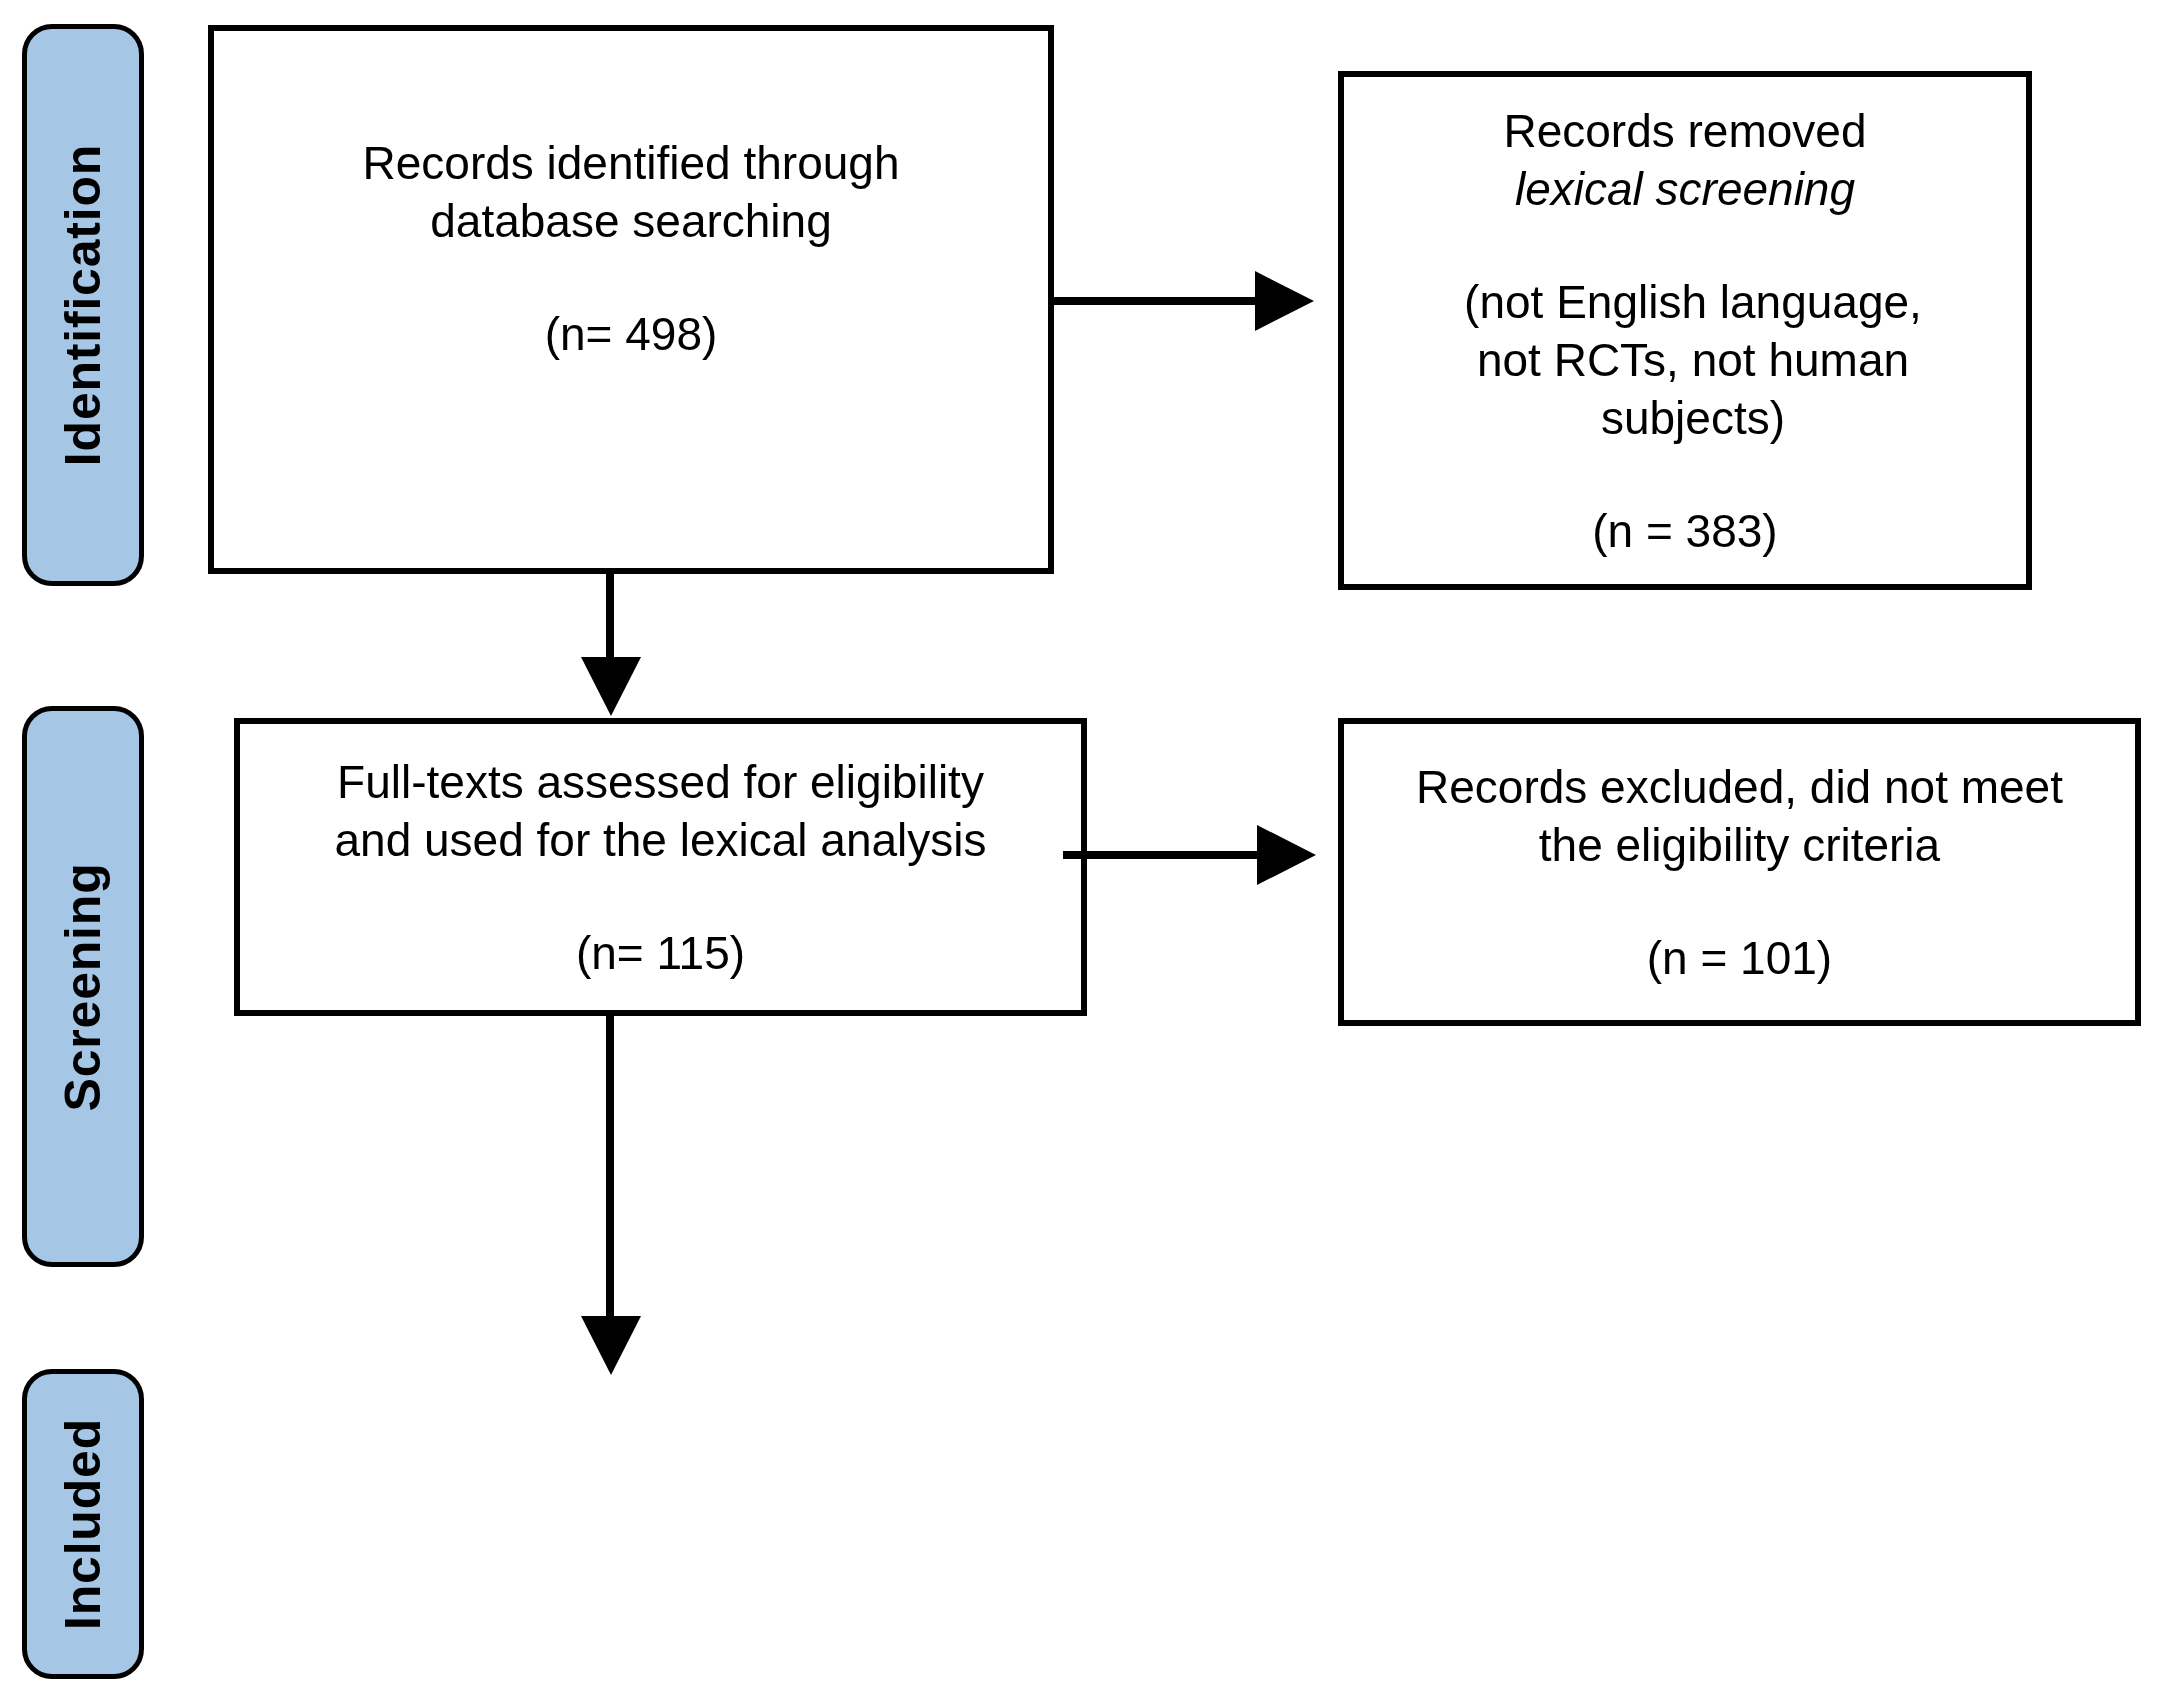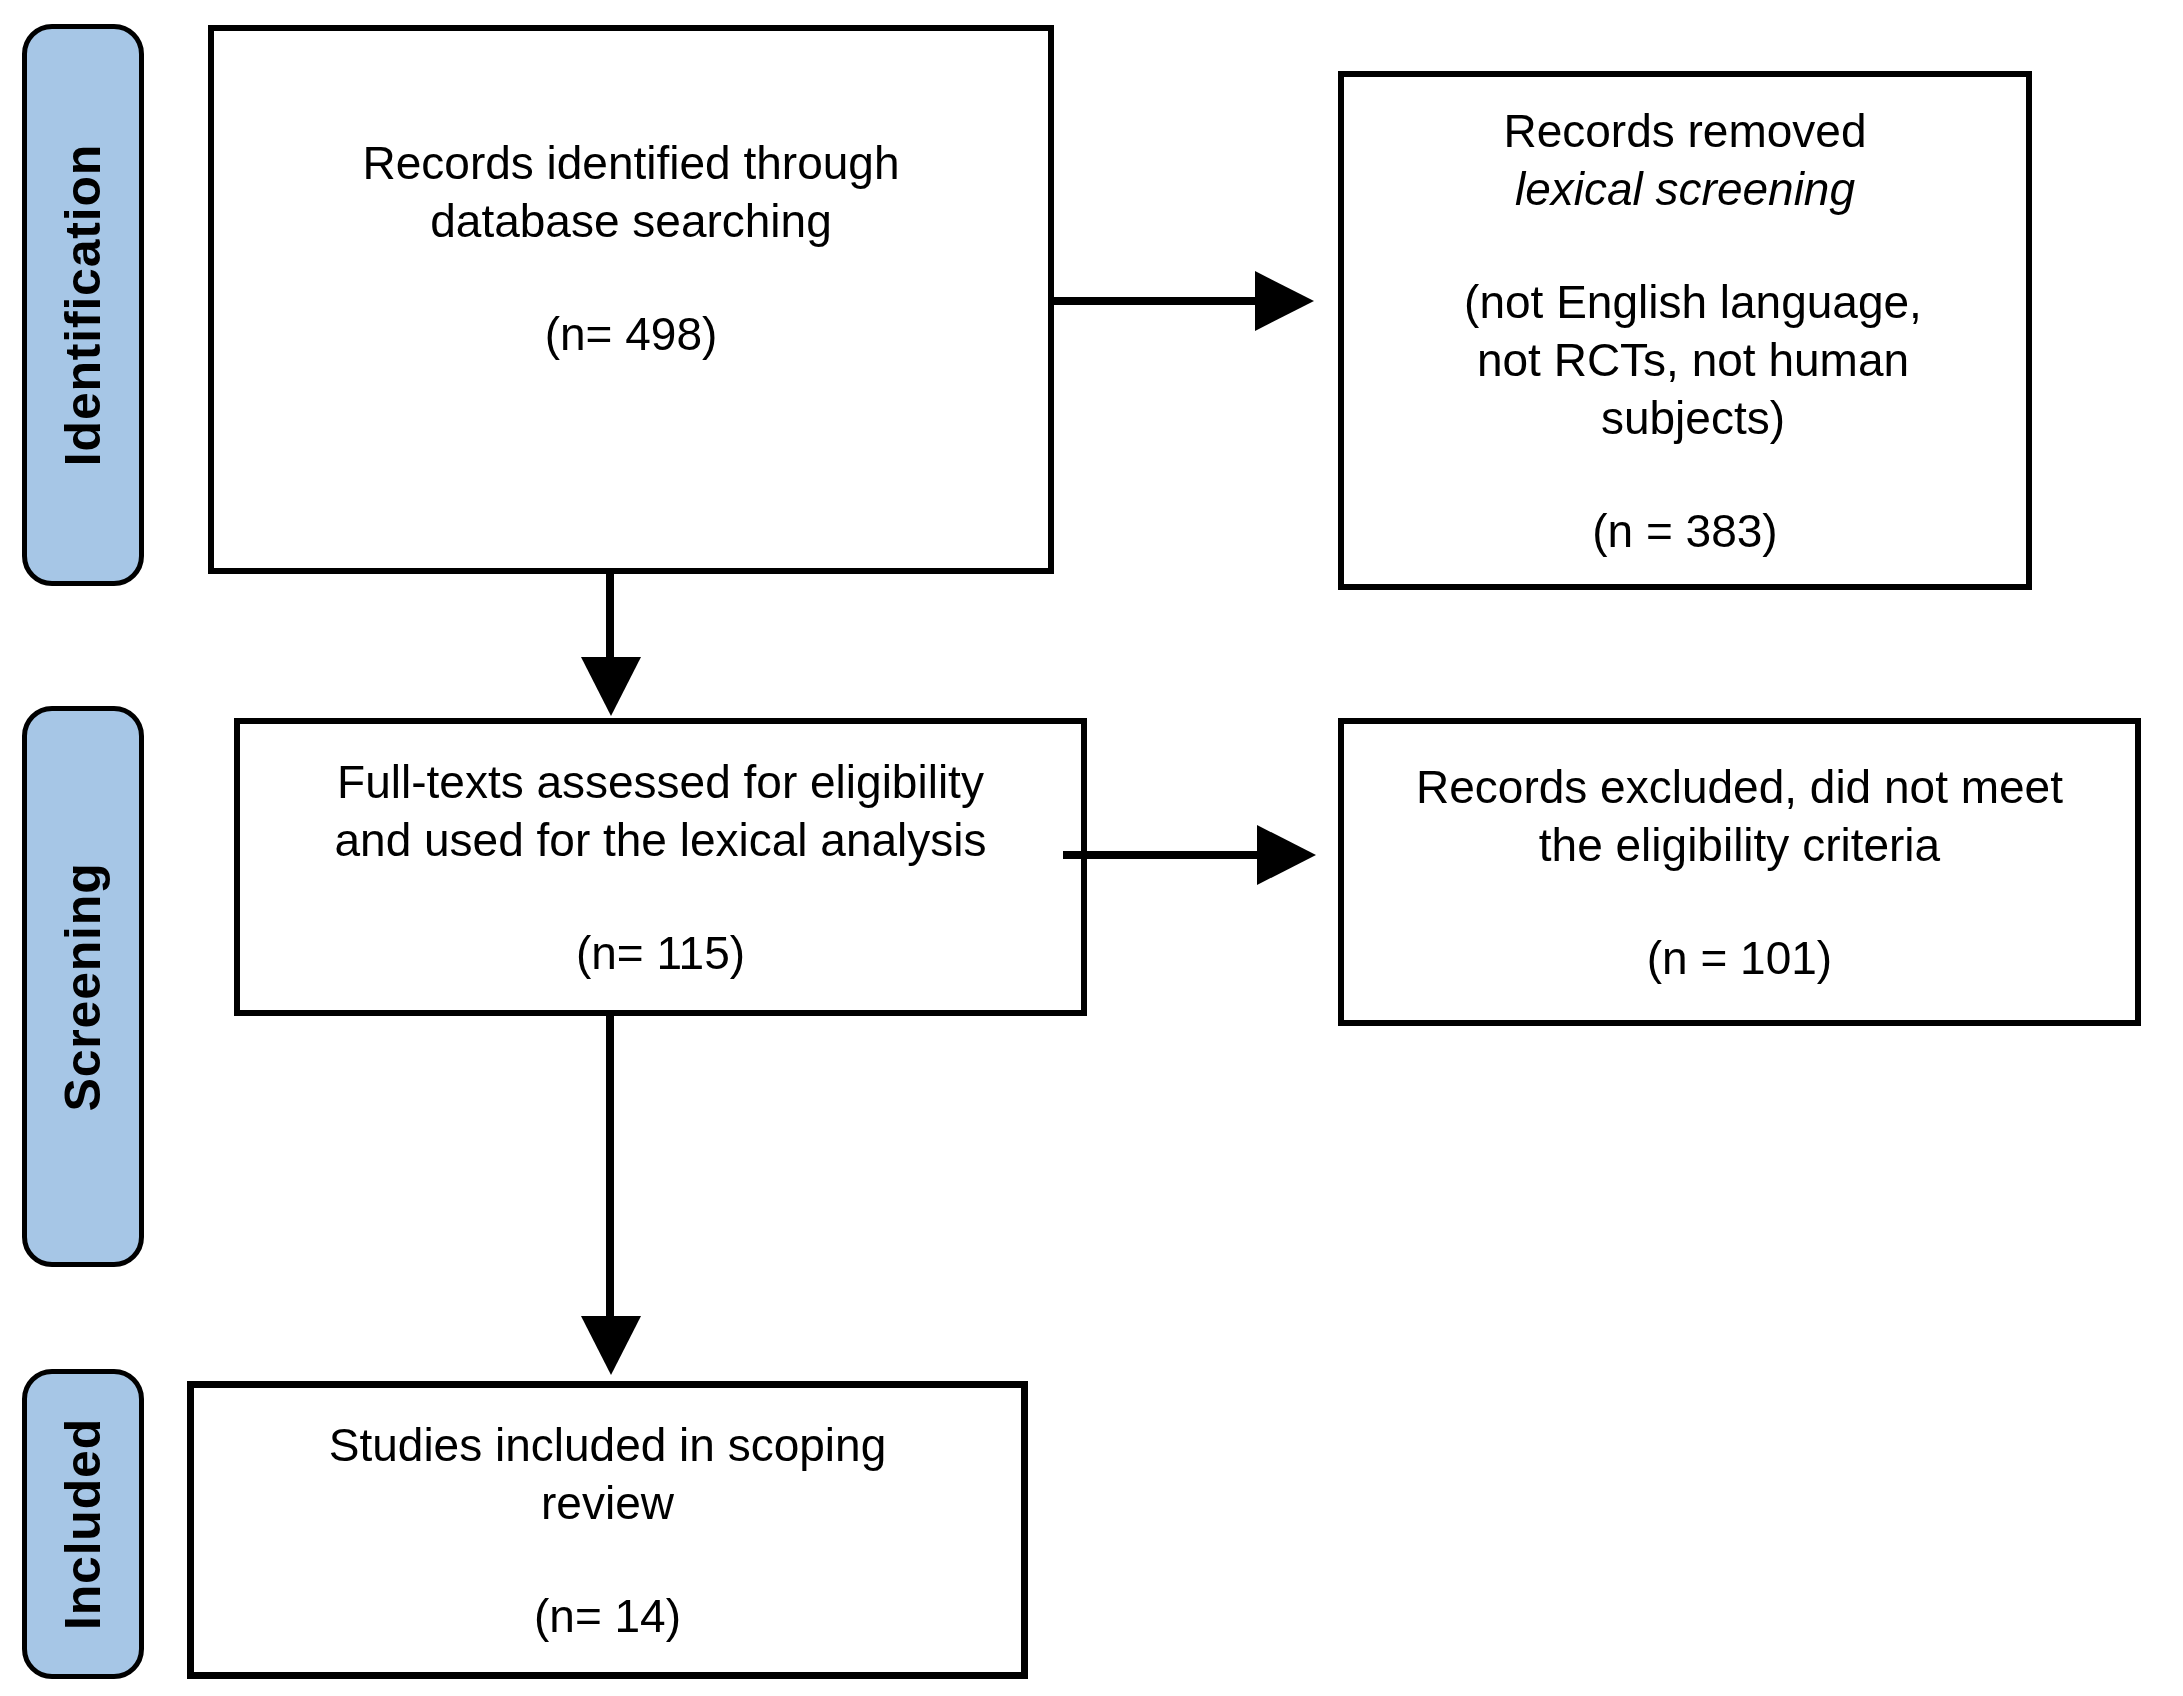--- a/index.html
+++ b/index.html
@@ -117,25 +117,20 @@
 and used for the lexical analysis</div>
     <div class="box-n">(n= 115)</div>
   </div>
 
   <div class="flow-box" id="box-excluded">
     <div class="box-text">Records excluded, did not meet
 the eligibility criteria</div>
     <div class="box-n">(n = 101)</div>
   </div>
 
-  <div class="flow-box" id="box-included">
-    <div class="box-text">Studies included in scoping
-review</div>
-    <div class="box-n">(n= 14)</div>
-  </div>
 
   <div class="arrow-line" id="h-line-1"></div>
   <div class="arrow-head head-right" id="h-head-1"></div>
 
   <div class="arrow-line" id="v-line-1"></div>
   <div class="arrow-head head-down" id="v-head-1"></div>
 
   <div class="arrow-line" id="h-line-2"></div>
   <div class="arrow-head head-right" id="h-head-2"></div>
 

